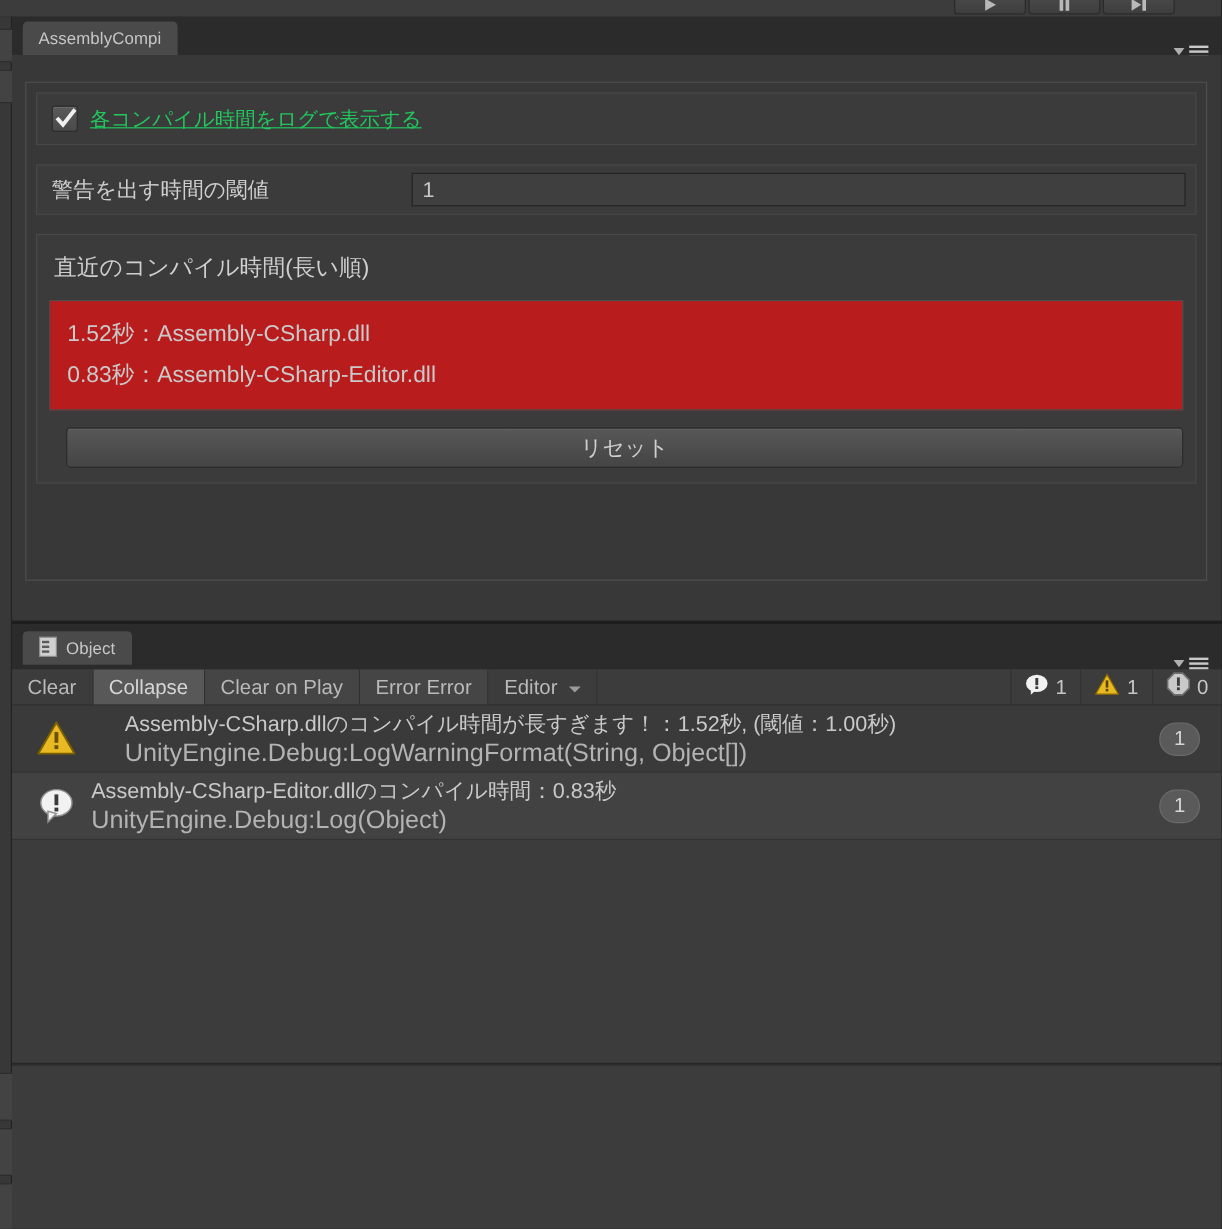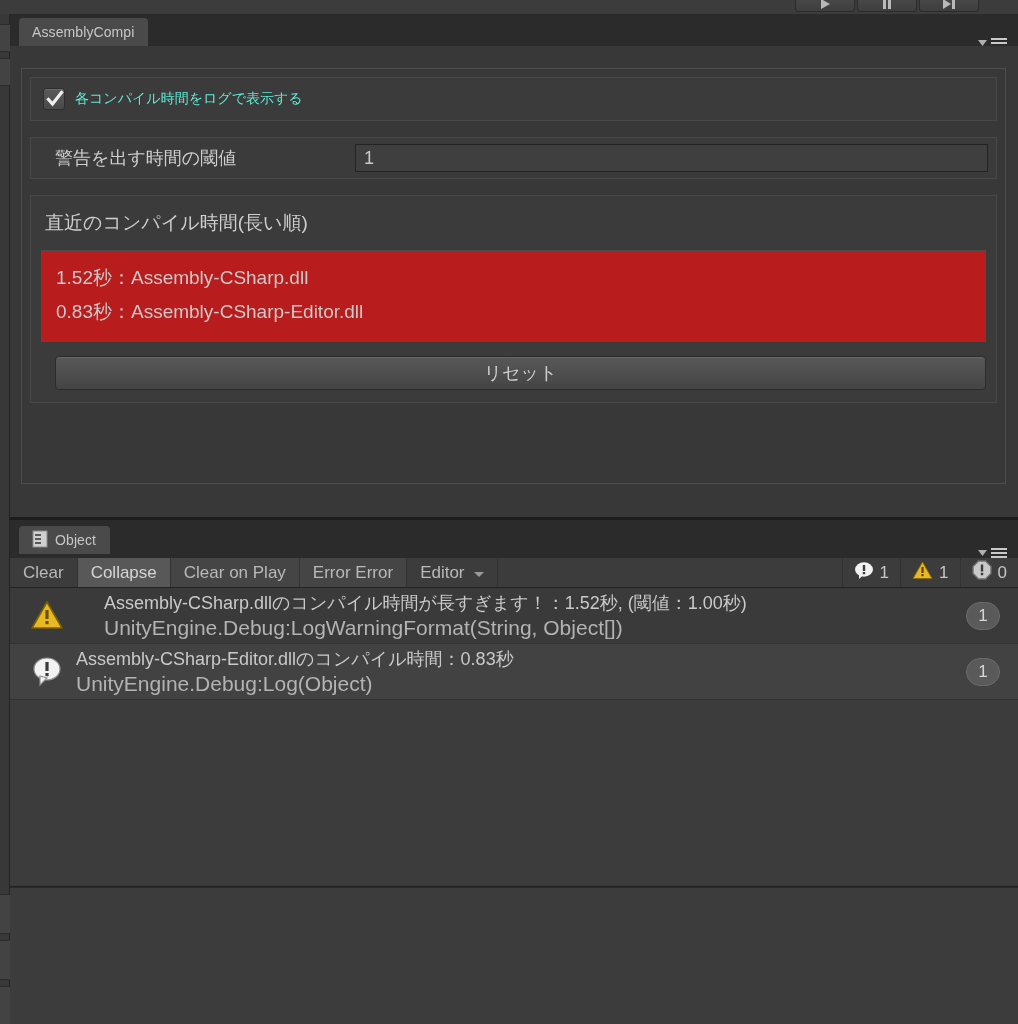--- a/index.html
+++ b/index.html
@@ -85,27 +85,27 @@
     height: 42px; padding: 0 0 0 12px;
   }
   .cb {
     width: 22px; height: 22px; flex: none;
     background: linear-gradient(#5a5a5a,#4a4a4a);
     border: 1px solid #2e2e2e; border-radius: 3px;
     position: relative; margin-right: 10px;
     box-shadow: inset 0 1px 0 rgba(255,255,255,.10);
   }
   .cb svg { position: absolute; left: 1px; top: 0px; }
-  .lbl { color: #5eead4; font-size: 14px; white-space: nowrap; }
+  .lbl { color: #22c55e; font-size: 17px; white-space: nowrap; text-decoration: underline; }
 
   .field-row {
     display: flex; align-items: center; height: 40px;
     padding: 0 8px 0 12px;
   }
-  .field-label { color: #cfcfcf; font-size: 18px; width: 300px; flex: none; margin-left: 12px; }
+  .field-label { color: #cfcfcf; font-size: 18px; width: 300px; flex: none; }
   .textfield {
     flex: 1 1 auto; height: 28px;
     background: #3f3f3f;
     border: 1px solid #232323;
     color: #c9c9c9; font-size: 18px;
     display: flex; align-items: center; padding: 0 8px;
   }
 
   .sec-title { color: #cfcfcf; font-size: 19px; padding: 14px 0 0 14px; }
 

